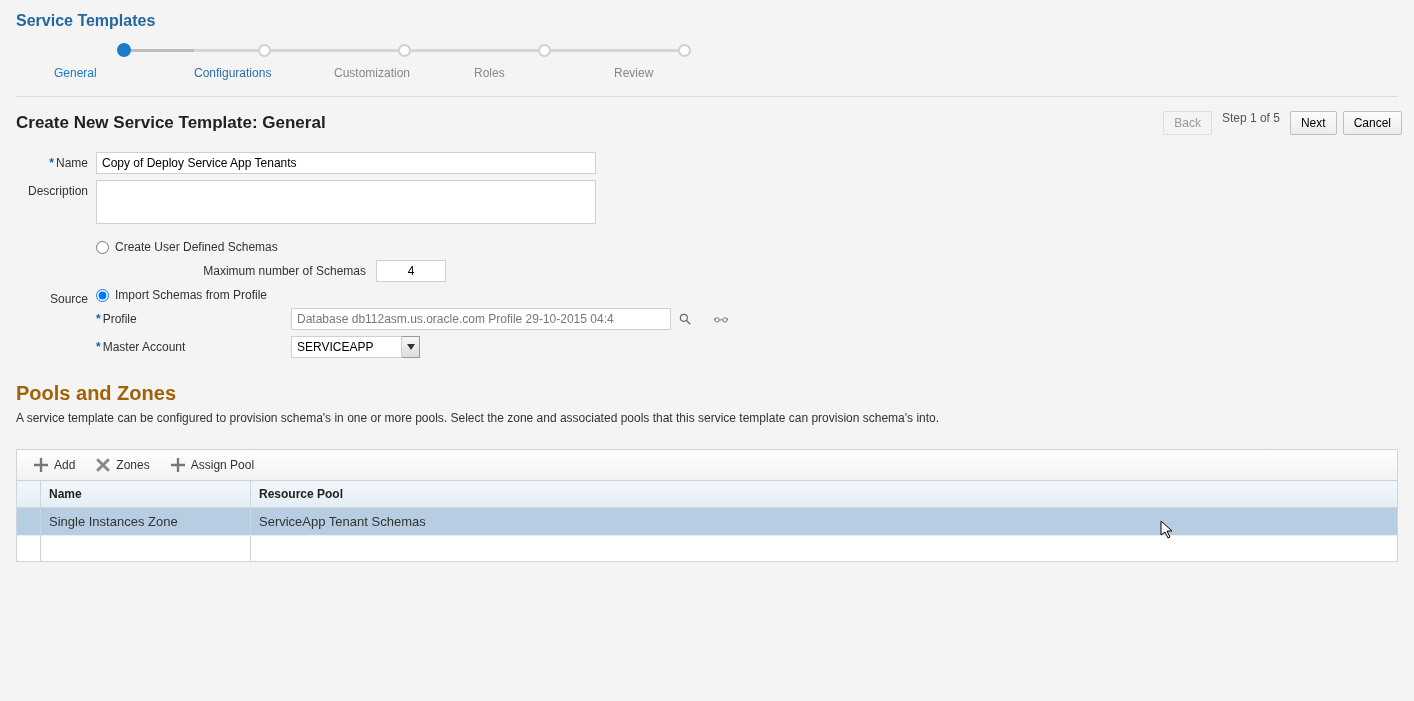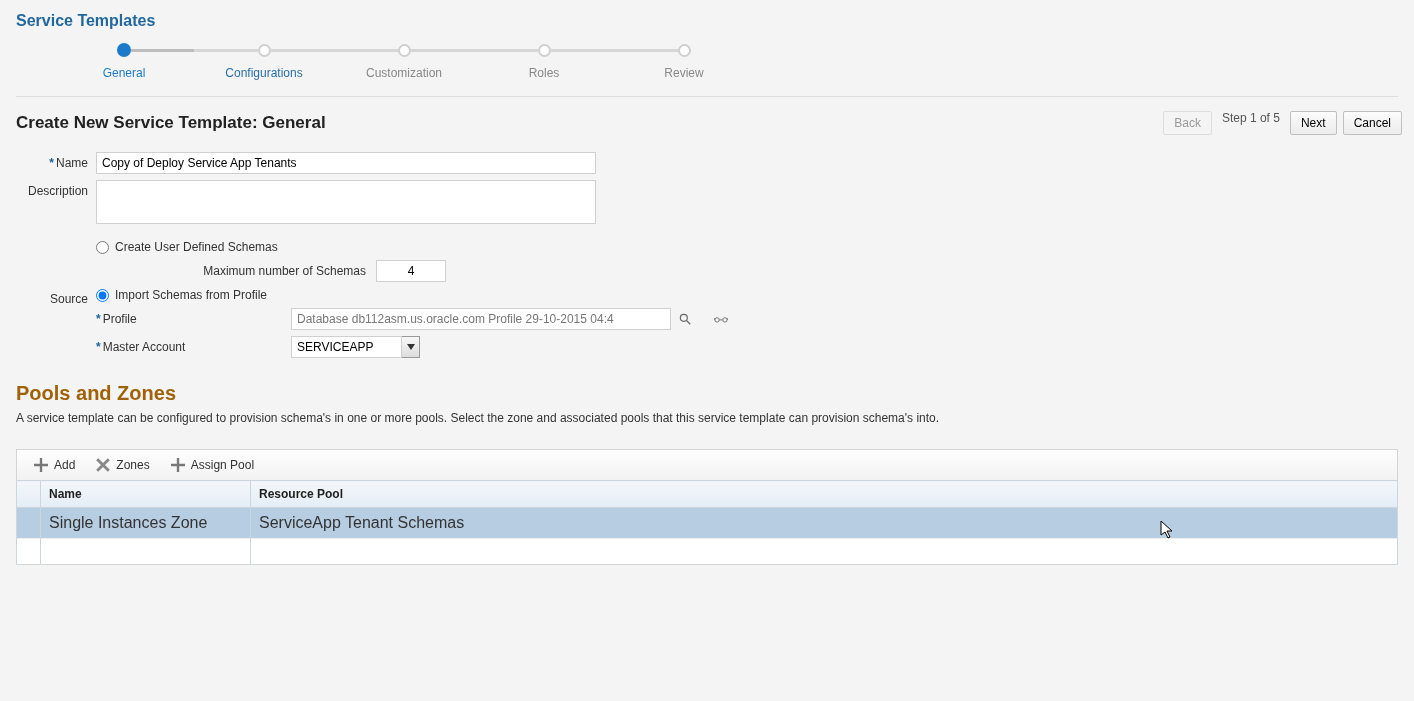--- a/index.html
+++ b/index.html
@@ -21,21 +21,20 @@
     }
     .wizard-train {
       display: flex;
       align-items: flex-start;
       padding: 4px 0 16px 54px;
       position: relative;
     }
     .wizard-step {
       display: flex;
       flex-direction: column;
-      align-items: center;
       position: relative;
       width: 140px;
     }
     .wizard-circle-wrap {
       width: 100%;
       display: flex;
       align-items: center;
       justify-content: center;
       position: relative;
       height: 16px;
@@ -237,21 +236,21 @@
       border:1px solid #cdd6de;
       padding: 6px 8px;
       font-weight: bold;
       color:#222;
       font-size:12px;
     }
     .data-table td {
       padding: 6px 8px;
       border-left:1px solid #cdd6de;
       border-right:1px solid #cdd6de;
-      font-size: 16px;
+      font-size: 13px;
     }
     .first-col { width: 24px; background:#e4edf5;}
     .data-table tbody tr.selected td {
       background: #b7cde2;
     }
     .data-table tbody tr.selected td.first-col{ background:#b7cde2;}
     .data-table .pad-row td { height: 26px; background:#fff; border-top:1px solid #eee;}
     .ref-block {
       margin-top: 22px;
     }

